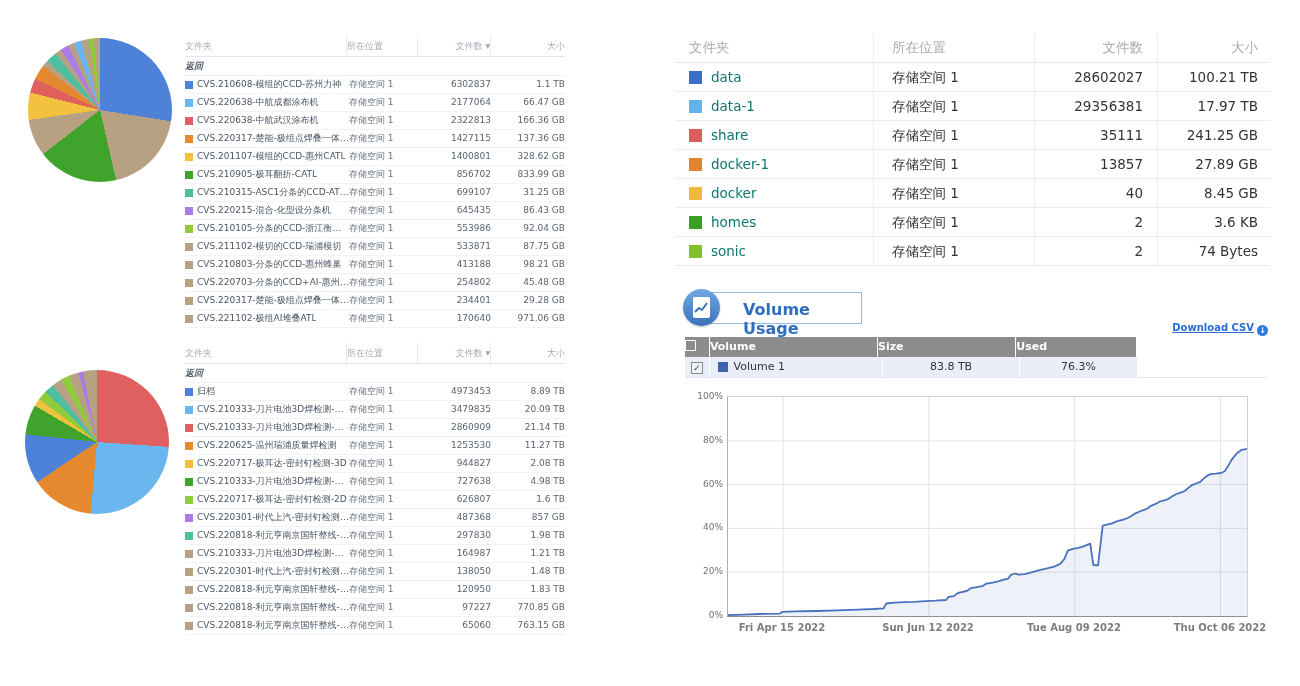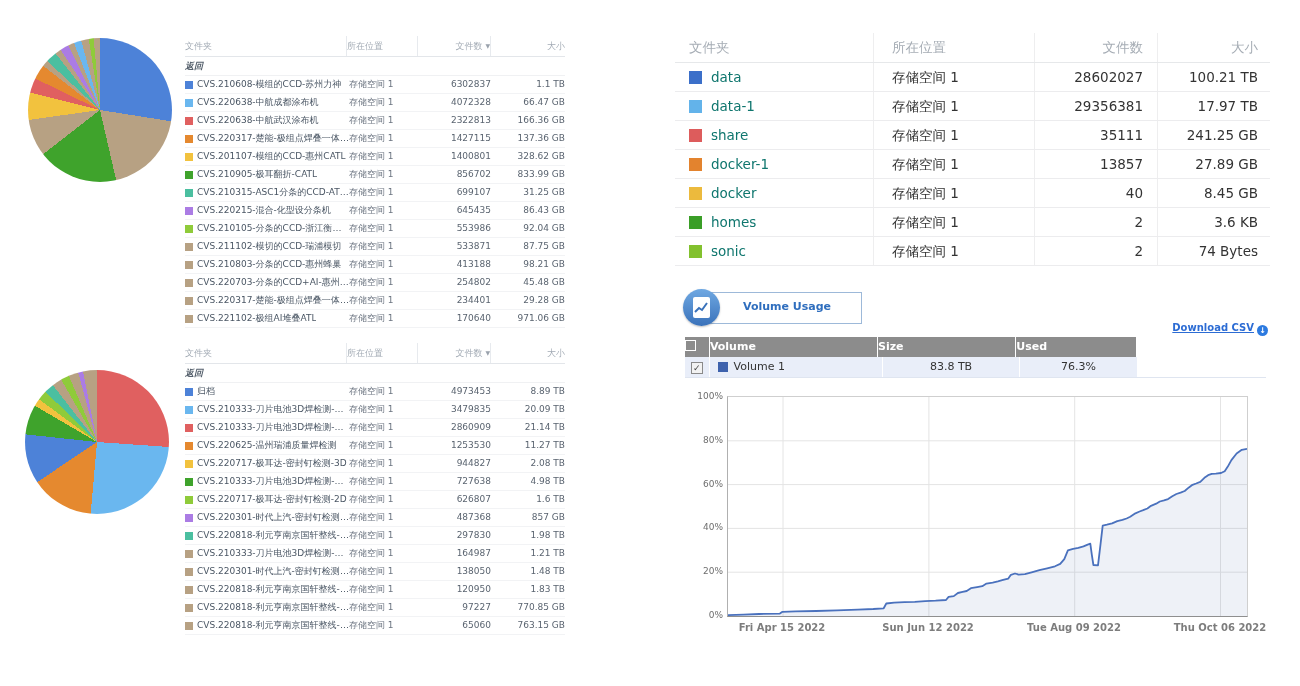--- a/index.html
+++ b/index.html
@@ -37,21 +37,21 @@
   .rt-name{flex:1;display:flex;align-items:center;gap:9px;padding-left:14px;
            border-right:1px solid #eeeeef;}
   .rt-name a{color:#0f766e;text-decoration:none;}
   .rt-loc{width:142px;padding-left:18px;border-right:1px solid #eeeeef;}
   .rt-cnt{width:108px;text-align:right;padding-right:14px;border-right:1px solid #eeeeef;}
   .rt-size{width:100px;text-align:right;padding-right:12px;}
   .sq2{display:inline-block;width:13px;height:13px;flex:0 0 13px;}
   
   .vu-titlebox{position:absolute;left:703px;top:292px;width:158px;height:30px;
                border:1px solid #9db9d9;border-left:none;background:#fff;}
-  .vu-title{position:absolute;left:40px;top:7px;font-size:11px;font-weight:bold;color:#2f6ebe;}
+  .vu-title{position:absolute;left:40px;top:7px;font-size:16px;font-weight:bold;color:#2f6ebe;}
   .vu-circle{position:absolute;left:683px;top:289px;width:37px;height:37px;border-radius:50%;
              background:linear-gradient(#6fa8e2,#3a72ba);box-shadow:0 1px 2px rgba(0,0,0,.25);}
   .vu-doc{position:absolute;left:10px;top:8px;width:17px;height:21px;background:#fff;
           border-radius:2px;}
   .vu-doc svg{position:absolute;left:1px;top:5px;}
   .dl-link{position:absolute;left:1140px;top:322px;width:128px;text-align:right;
            font-size:10px;font-weight:bold;}
   .dl-link a{color:#2c6cd4;text-decoration:underline;}
   .dl-ic{display:inline-block;width:11px;height:11px;border-radius:50%;background:#2c7ae0;
          color:#fff;font-size:8px;line-height:11px;text-align:center;vertical-align:-2px;
@@ -100,21 +100,21 @@
         <span class="lt-c loc">存储空间 1</span>
         <span class="lt-c cnt">6302837</span>
         <span class="lt-c size">1.1 TB</span>
       </div>
         <div class="lt-row">
         <span class="lt-c name">
             <i class="sq" style="background:#6ab7ef"></i>
             <a href="#">CVS.220638-中航成都涂布机</a>
           </span>
         <span class="lt-c loc">存储空间 1</span>
-        <span class="lt-c cnt">4072328</span>
+        <span class="lt-c cnt">2177064</span>
         <span class="lt-c size">66.47 GB</span>
       </div>
         <div class="lt-row">
         <span class="lt-c name">
             <i class="sq" style="background:#e06060"></i>
             <a href="#">CVS.220638-中航武汉涂布机</a>
           </span>
         <span class="lt-c loc">存储空间 1</span>
         <span class="lt-c cnt">2322813</span>
         <span class="lt-c size">166.36 GB</span>

